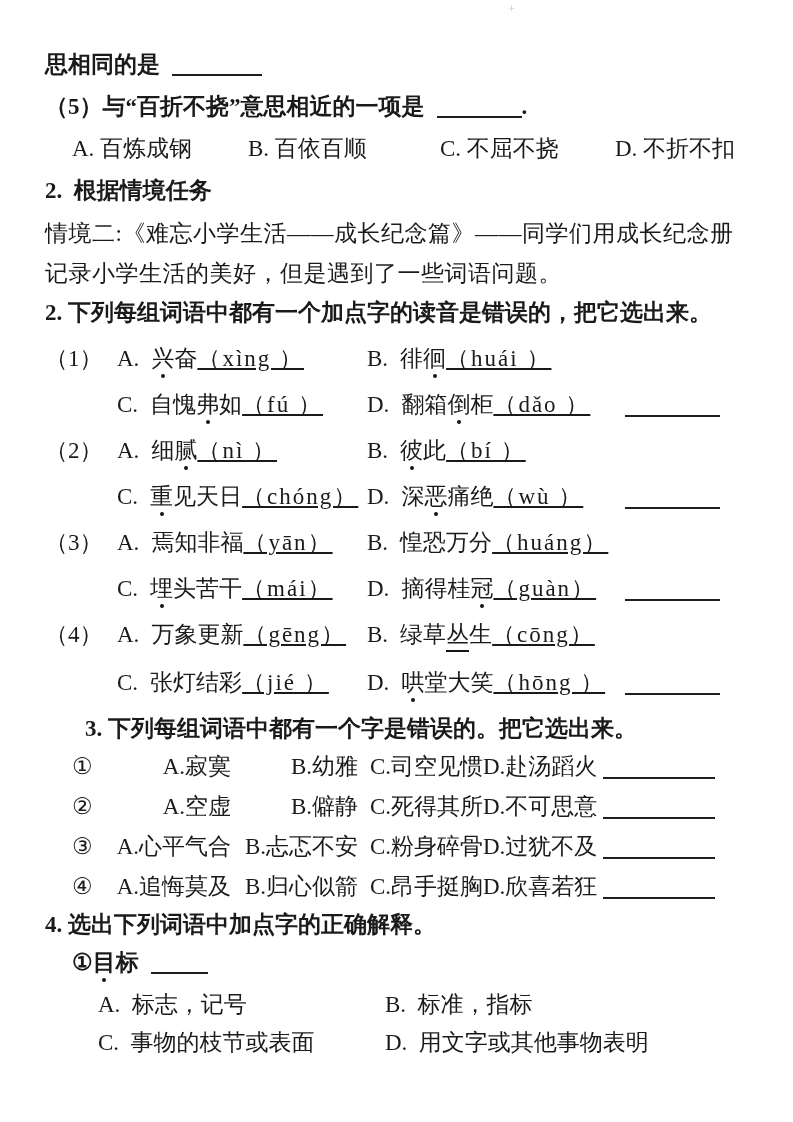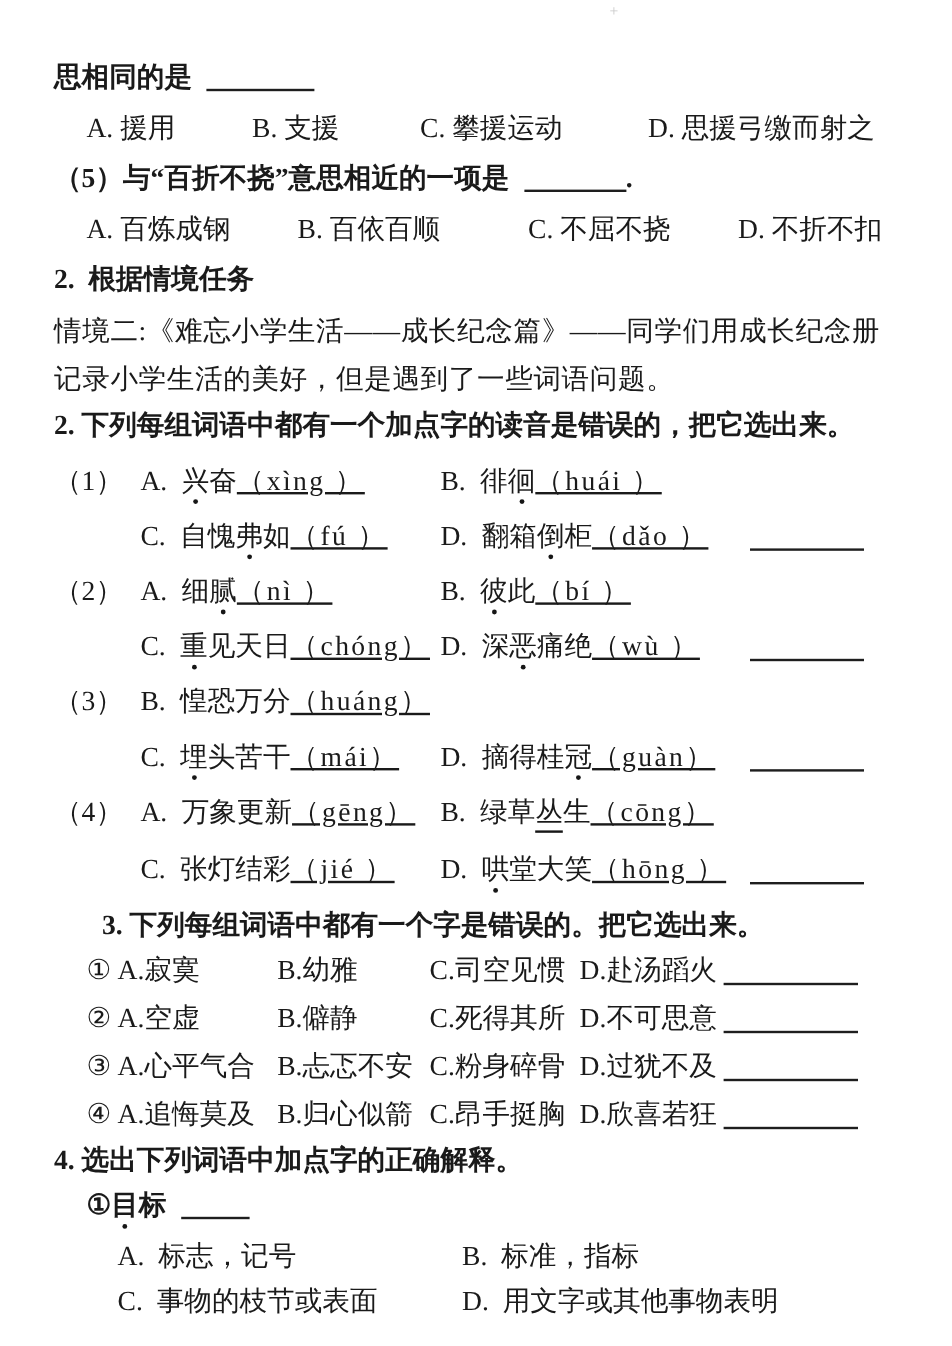--- a/index.html
+++ b/index.html
@@ -44,37 +44,31 @@
   
   .blank { display:inline-block; border-bottom:2px solid #1e1e1e; height:24px; vertical-align:-4px; }
   .b90{width:90px;} .b85{width:85px;} .b95{width:95px;} .b112{width:112px;} .b57{width:57px;}
   .ablank { margin-left:auto; margin-right:28px; align-self:flex-end; margin-bottom:3px; }
   .ablank3 { margin-left:auto; margin-right:33px; align-self:flex-end; margin-bottom:3px; }
   .gap12 { display:inline-block; width:12px; }
   
   .trow { display:flex; line-height:30px; white-space:pre-wrap; margin-top:10px; }
   .trow-first { margin-top:8px; }
   .tnum { display:inline-block; width:26px; flex:0 0 auto; }
-  .tcell { display:inline-block; flex:0 0 auto; }
+  .tcell { display:inline-block; flex:0 0 auto;text-align:right; }
 </style>
 </head>
 <body>
 
 <div class="page">
 
   <span class="artifact">+</span>
 
   <div class="line"><span>思相同的是</span><span class="gap12"></span><span class="blank b90"></span></div>
 
-  <div class="optrow indent mt12">
-    <span class="ocell" style="width:138px">A. 援用</span>
-    <span class="ocell" style="width:140px">B. 支援</span>
-    <span class="ocell" style="width:190px">C. 攀援运动</span>
-    <span class="ocell">D. 思援弓缴而射之</span>
-  </div>
 
   <div class="line mt12"><span>（5）与“百折不挠”意思相近的一项是</span><span class="gap12"></span><span class="blank b85"></span><span>.</span></div>
 
   <div class="optrow indent mt12">
     <span class="ocell" style="width:176px">A. 百炼成钢</span>
     <span class="ocell" style="width:192px">B. 百依百顺</span>
     <span class="ocell" style="width:175px">C. 不屈不挠</span>
     <span class="ocell">D. 不折不扣</span>
   </div>
 
@@ -102,20 +96,21 @@
   </div>
   <div class="prow">
     <span class="pnum"></span>
     <span class="pcell colA"><span class="olabel">C.</span><span></span><span class="em" data-mark="dot">重</span><span>见天日</span><span class="py">（chóng）</span></span>
     <span class="pcell"><span class="olabel">D.</span><span>深</span><span class="em" data-mark="dot">恶</span><span>痛绝</span><span class="py">（wù ）</span></span>
     <span class="blank b95 ablank"></span>
   </div>
 
   <div class="prow">
     <span class="pnum">（3）</span>
+    <span class="pcell colA"><span class="olabel">A.</span><span>焉知非福</span><span class="em" data-mark="none"></span><span></span><span class="py">（yān）</span></span>
     <span class="pcell"><span class="olabel">B.</span><span>惶恐万分</span><span class="em" data-mark="none"></span><span></span><span class="py">（huáng）</span></span>
   </div>
   <div class="prow">
     <span class="pnum"></span>
     <span class="pcell colA"><span class="olabel">C.</span><span></span><span class="em" data-mark="dot">埋</span><span>头苦干</span><span class="py">（mái）</span></span>
     <span class="pcell"><span class="olabel">D.</span><span>摘得桂</span><span class="em" data-mark="dot">冠</span><span></span><span class="py">（guàn）</span></span>
     <span class="blank b95 ablank"></span>
   </div>
 
   <div class="prow">

